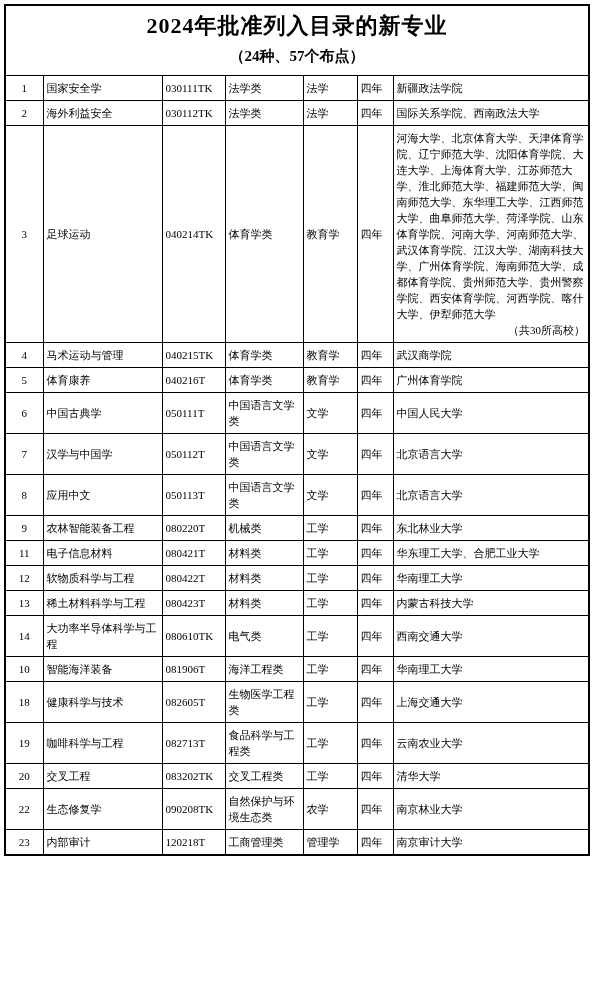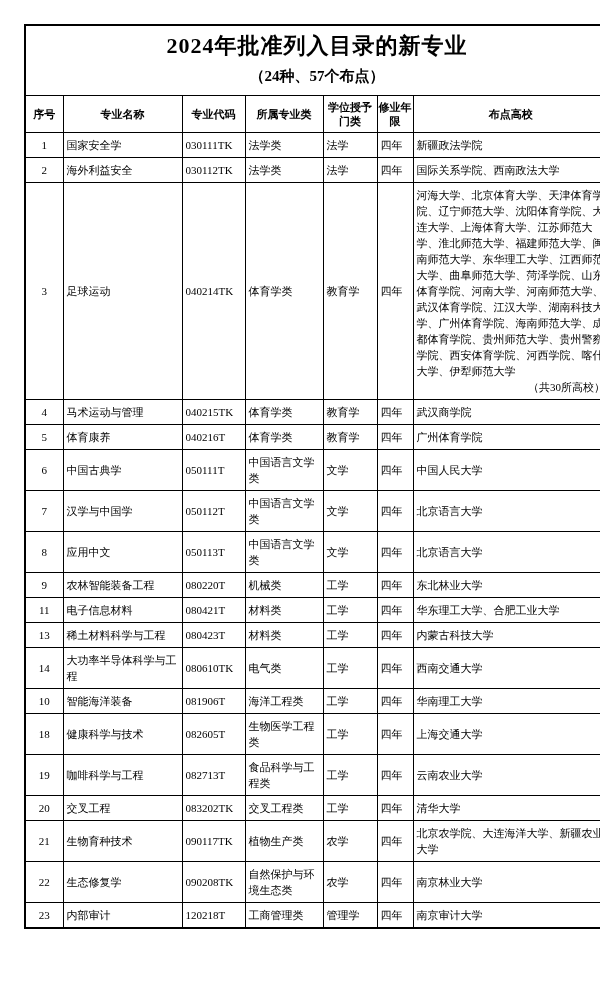--- a/index.html
+++ b/index.html
@@ -5,21 +5,21 @@
   html, body {
     margin: 0;
     padding: 0;
     background: #ffffff;
   }
   .page {
     width: 600px;
     height: 1003px;
     background: #ffffff;
     box-sizing: border-box;
-    padding: 24px;
+    padding: 4px;
     font-family: "Liberation Serif", "DejaVu Serif", serif;
     color: #000000;
   }
   table.catalog {
     border-collapse: collapse;
     table-layout: fixed;
     width: 584px;
     border: 2px solid #000000;
   }
   table.catalog th,
@@ -81,31 +81,20 @@
       <col style="width:36px">
       <col style="width:196px">
     </colgroup>
     <thead>
       <tr>
         <th class="title-cell" colspan="7">
           <div class="doc-title">2024年批准列入目录的新专业</div>
           <div class="doc-subtitle">（24种、57个布点）</div>
         </th>
       </tr>
-      <tr>
-        <th class="col-h">序号</th>
-        <th class="col-h">专业名称</th>
-        <th class="col-h">专业代码</th>
-        <th class="col-h">所属专业类</th>
-        <th class="col-h">学位授予
-门类</th>
-        <th class="col-h">修业年
-限</th>
-        <th class="col-h">布点高校</th>
-      </tr>
     </thead>
     <tbody id="table-body">
         <tr>
     <td class="cell c-no">1</td>
     <td class="cell c-name">国家安全学</td>
     <td class="cell c-code">030111TK</td>
     <td class="cell c-category">法学类</td>
     <td class="cell c-degree">法学</td>
     <td class="cell c-years">四年</td>
     <td class="cell c-schools">
@@ -205,20 +194,31 @@
     <td class="cell c-name">电子信息材料</td>
     <td class="cell c-code">080421T</td>
     <td class="cell c-category">材料类</td>
     <td class="cell c-degree">工学</td>
     <td class="cell c-years">四年</td>
     <td class="cell c-schools">
       <span>华东理工大学、合肥工业大学</span><span class="note-line"></span>
     </td>
   </tr>
         <tr>
+    <td class="cell c-no">12</td>
+    <td class="cell c-name">软物质科学与工程</td>
+    <td class="cell c-code">080422T</td>
+    <td class="cell c-category">材料类</td>
+    <td class="cell c-degree">工学</td>
+    <td class="cell c-years">四年</td>
+    <td class="cell c-schools">
+      <span>华南理工大学</span><span class="note-line"></span>
+    </td>
+  </tr>
+        <tr>
     <td class="cell c-no">13</td>
     <td class="cell c-name">稀土材料科学与工程</td>
     <td class="cell c-code">080423T</td>
     <td class="cell c-category">材料类</td>
     <td class="cell c-degree">工学</td>
     <td class="cell c-years">四年</td>
     <td class="cell c-schools">
       <span>内蒙古科技大学</span><span class="note-line"></span>
     </td>
   </tr>
@@ -268,31 +268,20 @@
   </tr>
         <tr>
     <td class="cell c-no">20</td>
     <td class="cell c-name">交叉工程</td>
     <td class="cell c-code">083202TK</td>
     <td class="cell c-category">交叉工程类</td>
     <td class="cell c-degree">工学</td>
     <td class="cell c-years">四年</td>
     <td class="cell c-schools">
       <span>清华大学</span><span class="note-line"></span>
-    </td>
-  </tr>
-        <tr>
-    <td class="cell c-no">21</td>
-    <td class="cell c-name">生物育种技术</td>
-    <td class="cell c-code">090117TK</td>
-    <td class="cell c-category">植物生产类</td>
-    <td class="cell c-degree">农学</td>
-    <td class="cell c-years">四年</td>
-    <td class="cell c-schools">
-      <span>北京农学院、大连海洋大学、新疆农业大学</span><span class="note-line"></span>
     </td>
   </tr>
         <tr>
     <td class="cell c-no">22</td>
     <td class="cell c-name">生态修复学</td>
     <td class="cell c-code">090208TK</td>
     <td class="cell c-category">自然保护与环境生态类</td>
     <td class="cell c-degree">农学</td>
     <td class="cell c-years">四年</td>
     <td class="cell c-schools">

